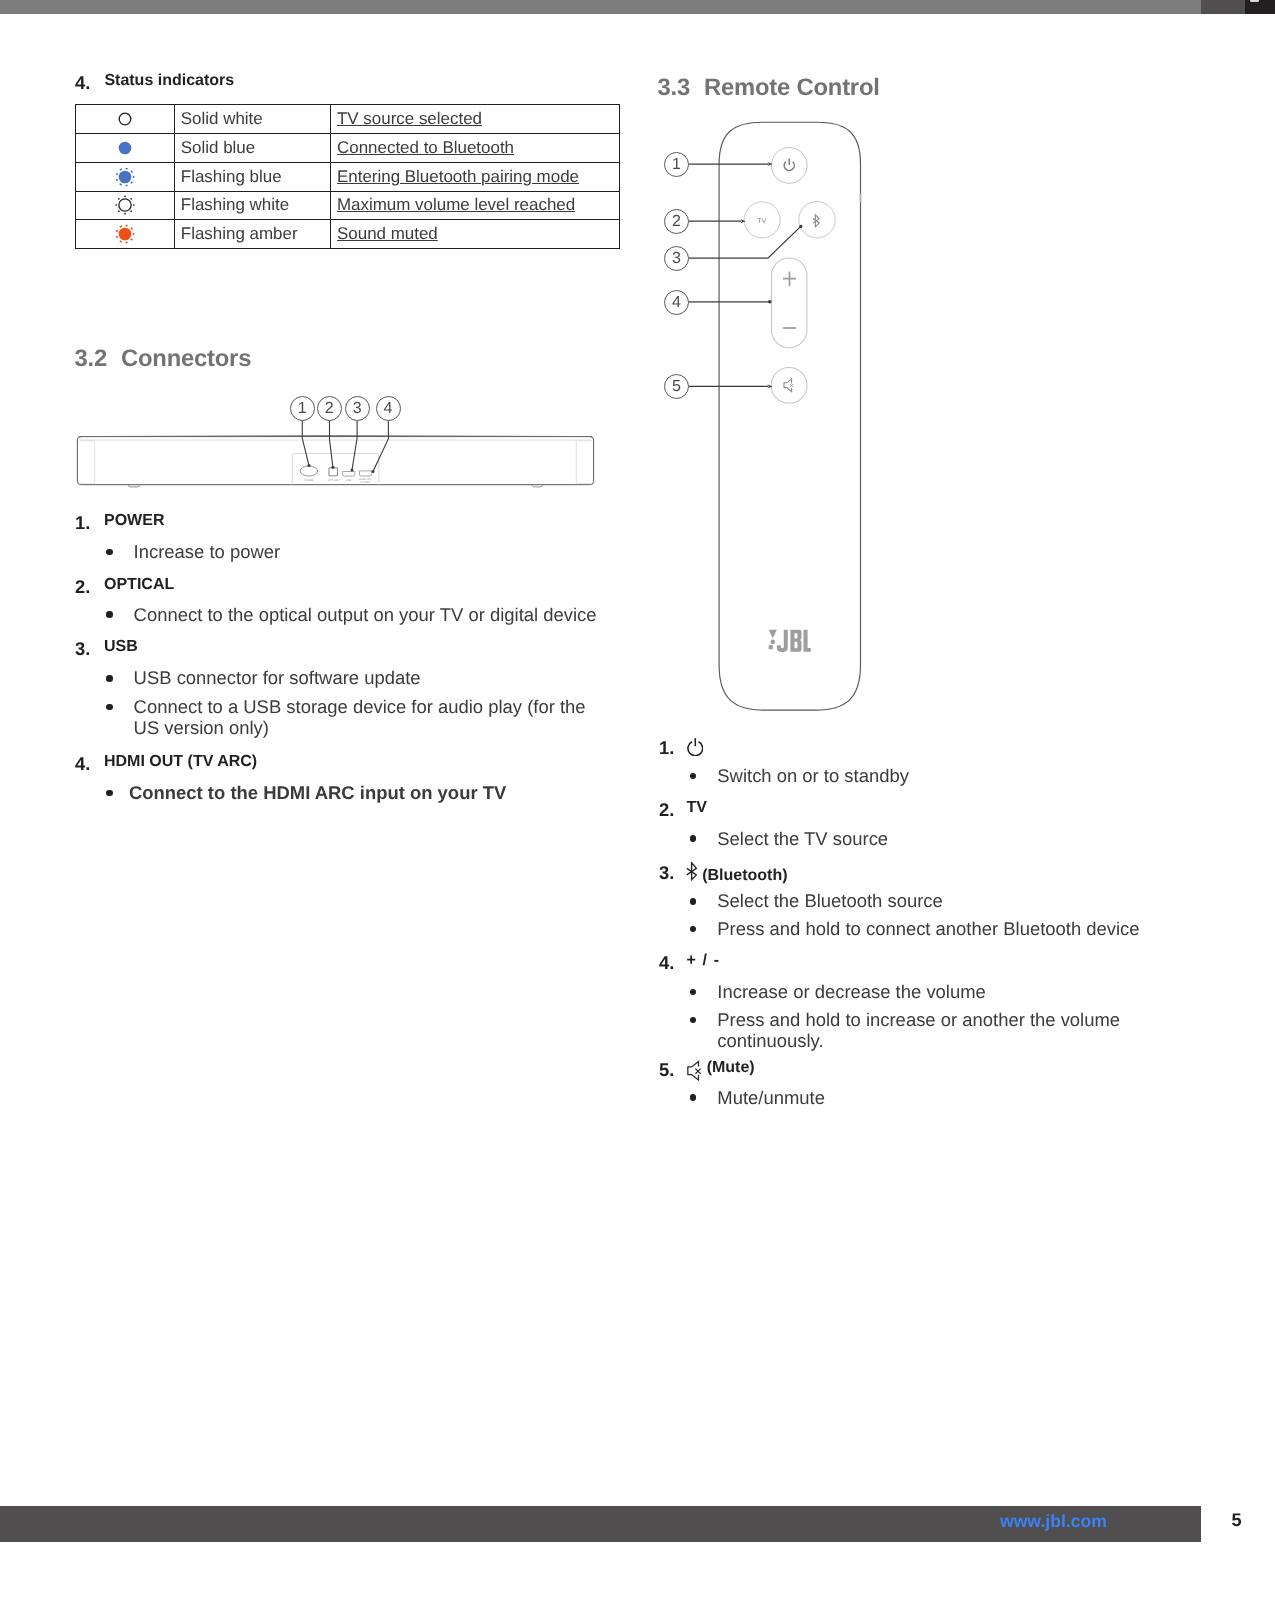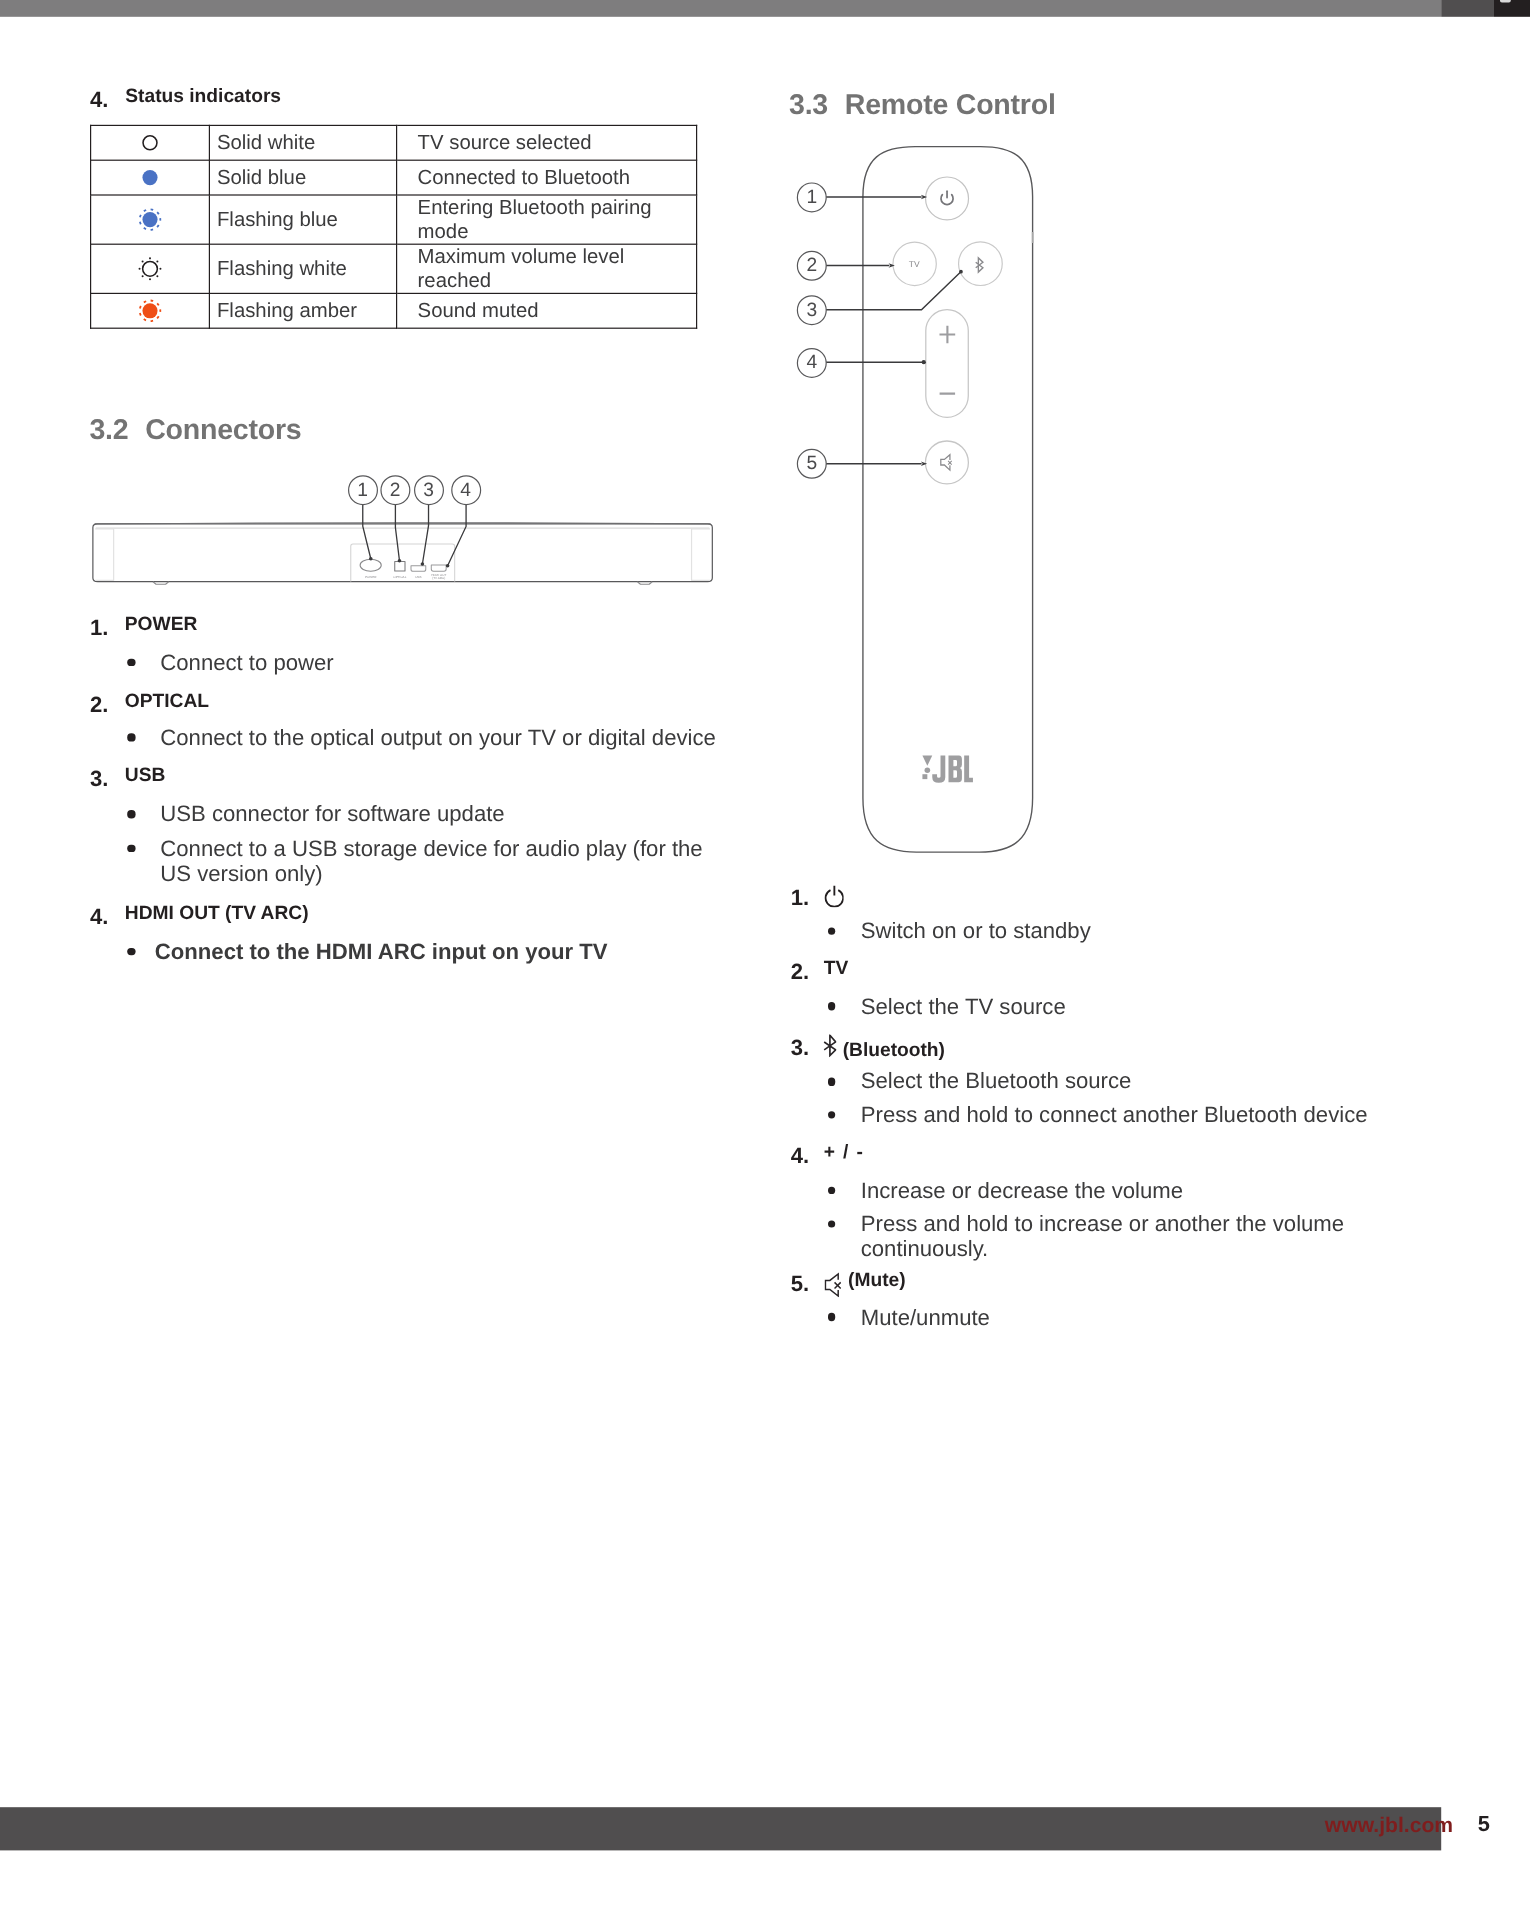--- a/index.html
+++ b/index.html
@@ -9,37 +9,37 @@
   .page{position:absolute;left:0;top:0;width:1275px;height:1606px;}
 
   
   .topbar{position:absolute;left:0;top:0;width:1200.9px;height:13.7px;background:#7e7d7e;}
   .topbar-seg2{position:absolute;left:1200.9px;top:0;width:44.1px;height:13.7px;background:#504e4f;}
   .topbar-seg3{position:absolute;left:1245px;top:0;width:30px;height:13.7px;background:#231f20;}
   .topbar-tab{position:absolute;left:1249.9px;top:-2.4px;width:9.5px;height:4.2px;background:#d8d8d8;border-radius:0 0 1.6px 1.6px;}
 
   
   .footer-bar{position:absolute;left:0;top:1506px;width:1201px;height:35.8px;background:#504e4f;}
-  .footer-url{position:absolute;left:1104px;top:1510.6px;font-size:17.6px;font-weight:bold;color:#7f1d1d;letter-spacing:0px;}
+  .footer-url{position:absolute;left:1000px;top:1510.6px;font-size:17.6px;font-weight:bold;color:#3b82f6;letter-spacing:0px;}
   .pagenum{position:absolute;left:1231.5px;top:1510.3px;font-size:18.2px;font-weight:bold;color:#231f20;}
 
   
   .listnum{position:absolute;font-size:18.4px;font-weight:bold;color:#231f20;white-space:nowrap;}
   .listlbl{position:absolute;font-size:16px;font-weight:bold;color:#231f20;white-space:nowrap;}
   .sec-head{position:absolute;font-size:23.8px;font-weight:bold;color:#737373;letter-spacing:-0.2px;white-space:nowrap;}
   .sec-head .num{display:inline-block;width:46.5px;}
   .btext{position:absolute;font-size:18.45px;color:#3b3b3c;line-height:20.8px;}
 
   
   .tbl{position:absolute;left:75px;top:104.2px;border-collapse:collapse;}
   .tbl td{border:1px solid #231f20;height:27.85px;padding:0;font-size:16.95px;color:#3b3b3c;
           vertical-align:middle;box-sizing:border-box;}
   .tbl td.c1{width:99px;}
   .tbl td.c2{width:156px;padding-left:5.8px;}
-  .tbl td.c3{width:250px;padding-left:17px;}
+  .tbl td.c3{width:289px;padding-left:6px;text-decoration:underline;}
   .ledwrap{display:flex;align-items:center;justify-content:center;height:27.8px;}
   .sbsvg{position:absolute;left:57px;top:430px;}
   .callout{position:absolute;width:25px;height:25px;border:1.1px solid #58585a;border-radius:50%;
            box-sizing:border-box;font-size:16px;color:#4a4a4c;text-align:center;line-height:23px;background:#fff;}
   .bulletdot{position:absolute;width:6.6px;height:6.6px;border-radius:50%;background:#231f20;}
   .iconspan{display:inline-block;vertical-align:-1px;}
   .iglyph{display:block;}
   .sbleaders{position:absolute;left:286px;top:396px;}
   .rcsvg{position:absolute;left:659px;top:119px;}
   .rcleaders{position:absolute;left:664px;top:152px;}
@@ -182,21 +182,21 @@
   <div id="callouts-holder">
       <div class="callout" style="left: 289.7px; top: 396.1px;">1</div>
       <div class="callout" style="left: 316.8px; top: 396.1px;">2</div>
       <div class="callout" style="left: 344.6px; top: 396.1px;">3</div>
       <div class="callout" style="left: 375.5px; top: 396.1px;">4</div>
     </div>
   <div id="left-items">
       <div class="listnum" style="left: 75px; top: 512.3px;">1.</div>
       <div class="listlbl" style="left: 104px; top: 512.3px;">POWER</div>
       <div class="bulletdot" style="left: 106.2px; top: 548.8px;"></div>
-      <div class="btext" style="left: 133.6px; top: 542px; width: 470px;">Connect to power</div>
+      <div class="btext" style="left: 133.6px; top: 542px; width: 470px;">Increase to power</div>
       <div class="listnum" style="left: 75px; top: 575.7px;">2.</div>
       <div class="listlbl" style="left: 104px; top: 575.7px;">OPTICAL</div>
       <div class="bulletdot" style="left: 106.2px; top: 611.4px;"></div>
       <div class="btext" style="left: 133.6px; top: 604.6px; width: 470px;">Connect to the optical output on your TV or digital device</div>
       <div class="listnum" style="left: 75px; top: 638.4px;">3.</div>
       <div class="listlbl" style="left: 104px; top: 638.4px;">USB</div>
       <div class="bulletdot" style="left: 106.2px; top: 675.2px;"></div>
       <div class="btext" style="left: 133.6px; top: 668.4px; width: 470px;">USB connector for software update</div>
       <div class="bulletdot" style="left: 106.2px; top: 703.8px;"></div>
       <div class="btext" style="left: 133.6px; top: 697px; width: 470px;">Connect to a USB storage device for audio play (for the US version only)</div>

